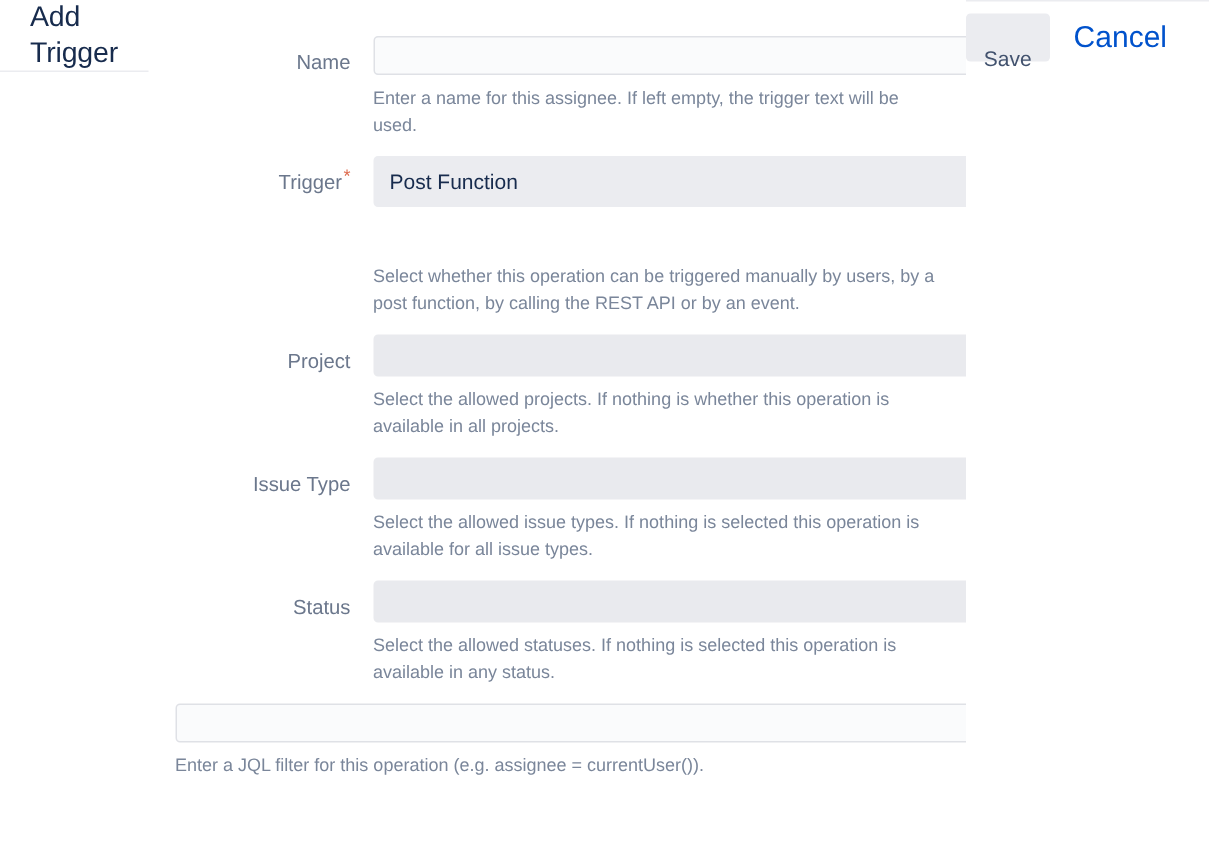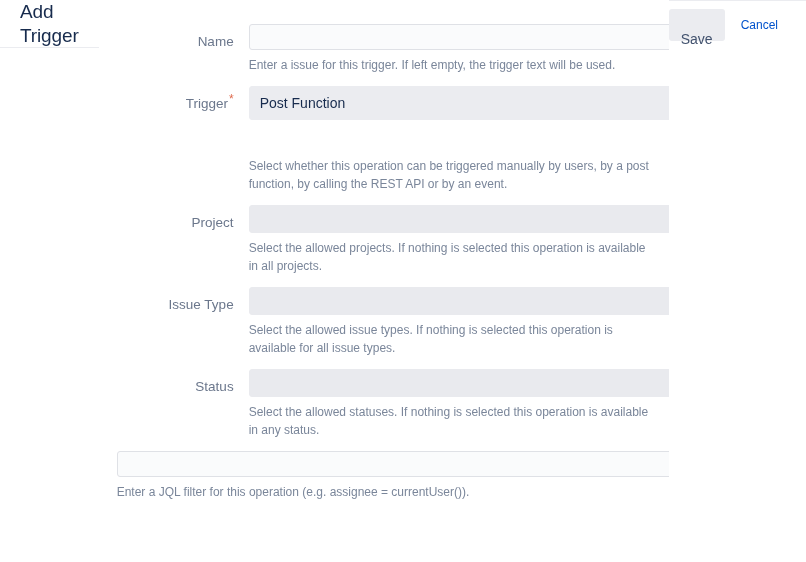--- a/index.html
+++ b/index.html
@@ -186,21 +186,21 @@
     background: #EBECF0;
     border: none;
     border-radius: 3px;
     height: 28px;
     padding: 16px 12px;
     cursor: pointer;
     line-height: 28px;
   }
   .btn-cancel {
     font-family: "Liberation Sans", sans-serif;
-    font-size: 12px;
+    font-size: 20px;
     color: #0052CC;
     background: transparent;
     border: none;
     height: 28px;
     padding: 0 10px;
     margin-left: 6px;
     cursor: pointer;
     line-height: 28px;
   }
 </style>
@@ -214,21 +214,21 @@
   </div>
 
   <div class="dialog-body">
 
     <div class="field-row">
       <div class="field-label">
         <span>Name</span>
       </div>
       <div class="field-control">
         <input class="text-input" type="text" value="" style="">
-        <div class="help-text">Enter a issue for this trigger. If left empty, the trigger text will be used.</div>
+        <div class="help-text">Enter a name for this assignee. If left empty, the trigger text will be used.</div>
       </div>
     </div>
 
     <div class="field-row">
       <div class="field-label">
         <span>Trigger</span><span class="req-star">*</span>
       </div>
       <div class="field-control">
         <div class="select-big">
           <span class="sel-value">Post Function</span>
@@ -244,21 +244,21 @@
       <div class="field-label">
         <span>Project</span>
       </div>
       <div class="field-control">
         <div class="select-native">
           <span class="sel-value"></span>
           <svg class="chev-small" viewBox="0 0 10 10">
             <path d="M1.6 3.4 L5 6.8 L8.4 3.4" fill="none" stroke="#2B3D63" stroke-width="1.8" stroke-linecap="square" stroke-linejoin="miter"></path>
           </svg>
         </div>
-        <div class="help-text">Select the allowed projects. If nothing is selected this operation is available in all projects.</div>
+        <div class="help-text">Select the allowed projects. If nothing is whether this operation is available in all projects.</div>
       </div>
     </div>
 
     <div class="field-row">
       <div class="field-label">
         <span>Issue Type</span>
       </div>
       <div class="field-control">
         <div class="select-native">
           <span class="sel-value"></span>

